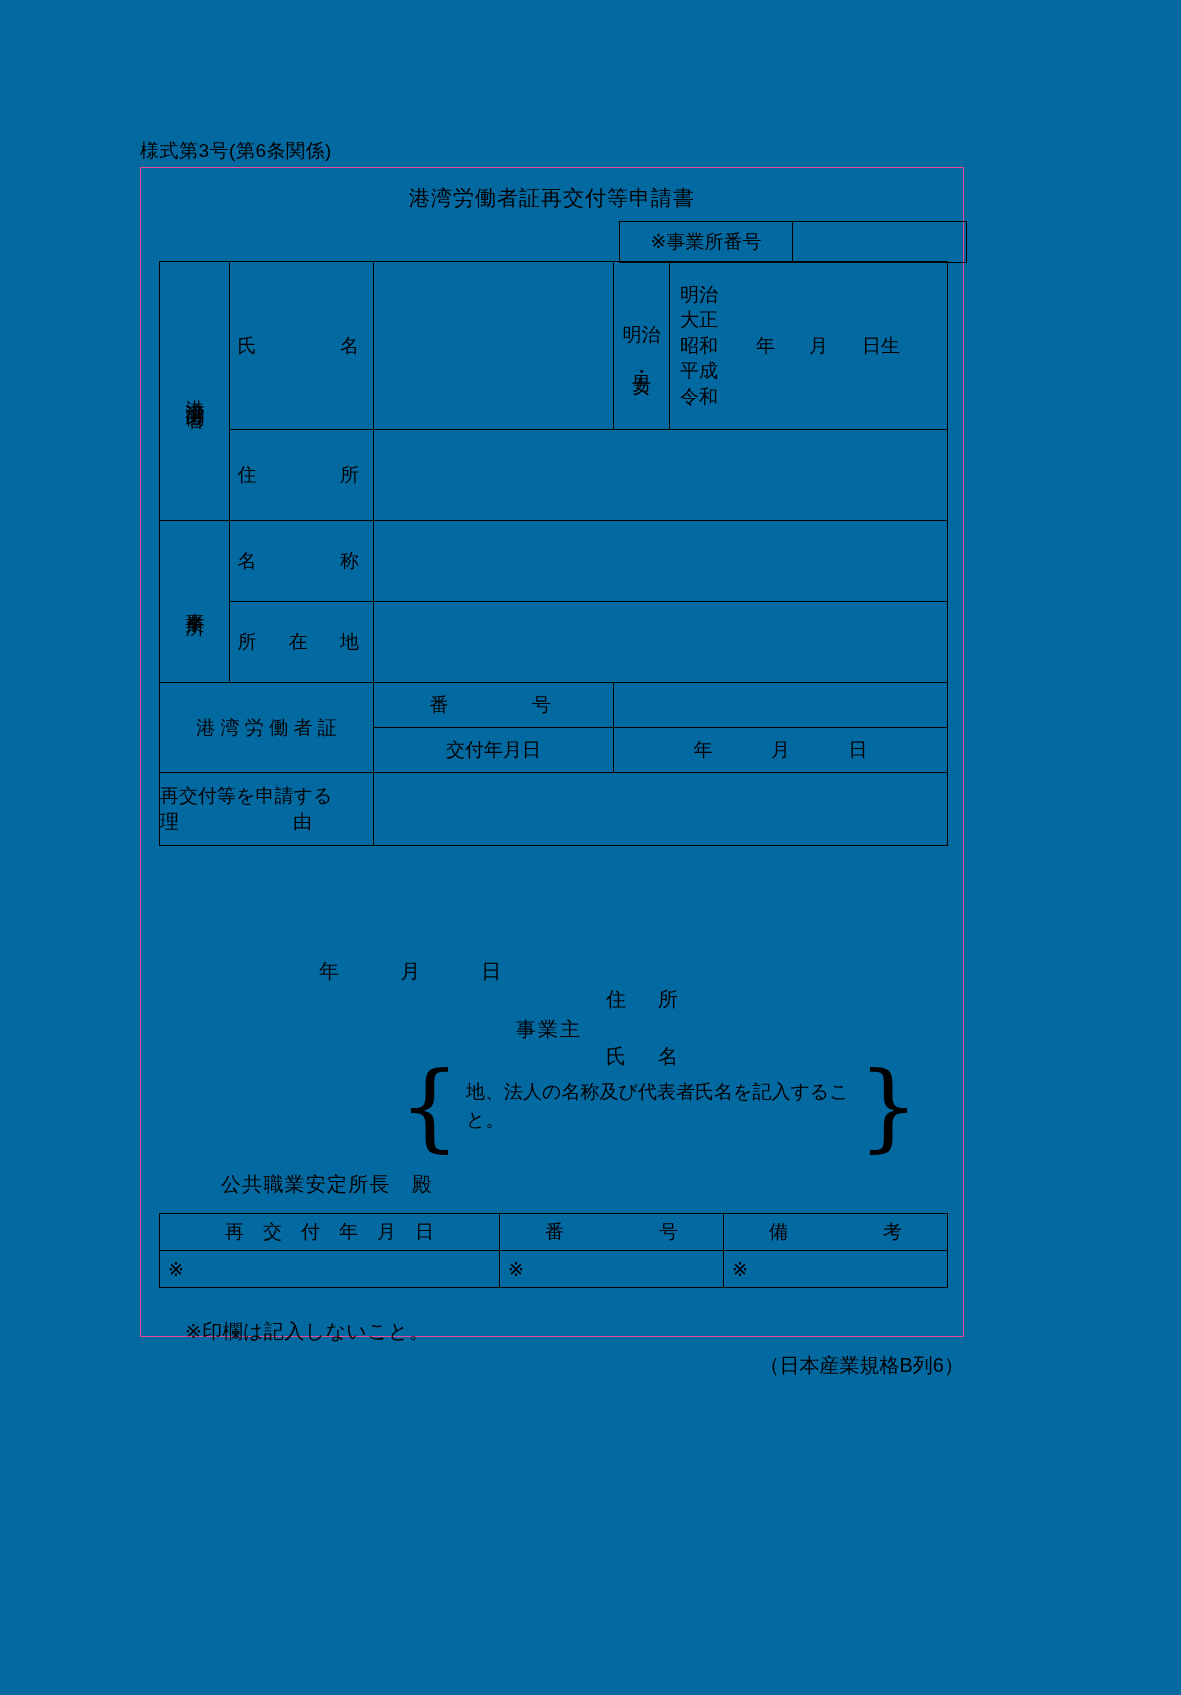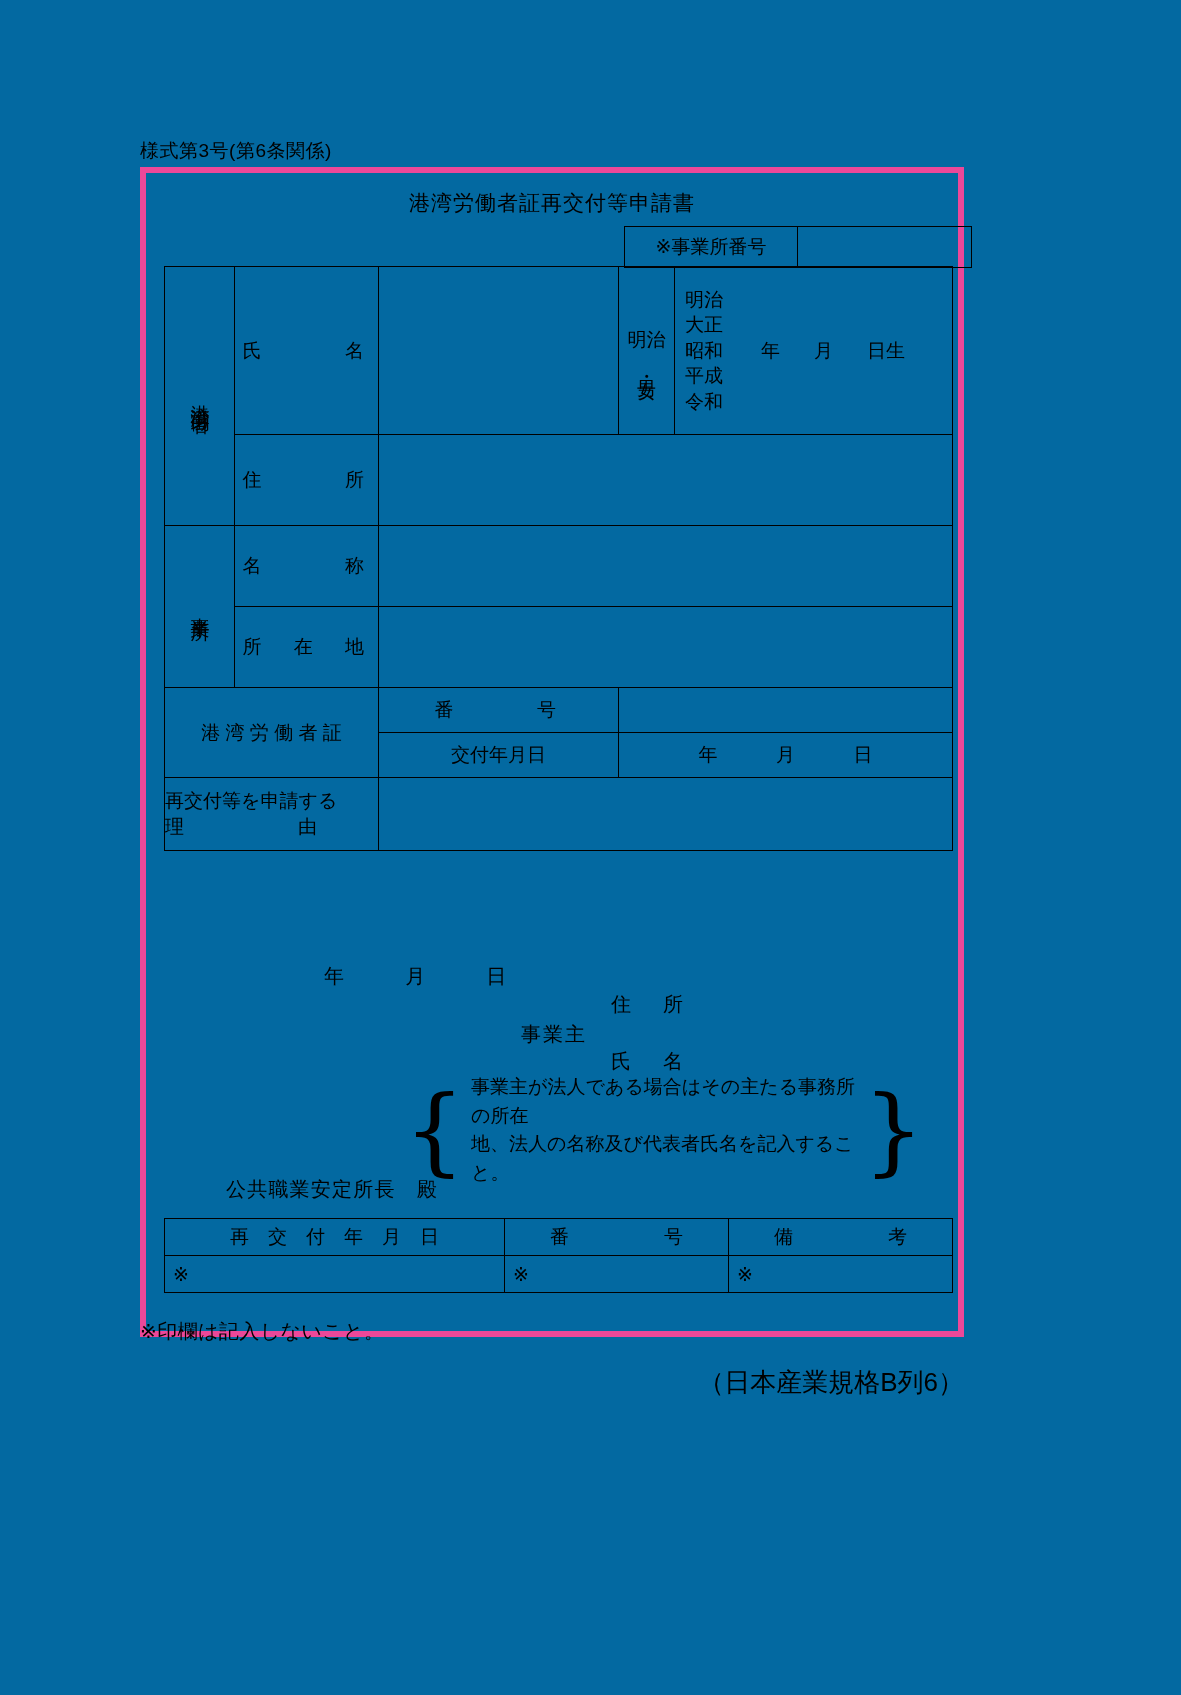--- a/index.html
+++ b/index.html
@@ -24,21 +24,21 @@
     top: 138px;
     font-size: 19px;
     letter-spacing: 0.5px;
   }
   .outer-box {
     position: absolute;
     left: 140px;
     top: 167px;
     width: 824px;
     height: 1170px;
-    border: 6px solid #ec4899;
+    border: 1px solid #ec4899;
     box-sizing: border-box;
   }
   .doc-title {
     position: absolute;
     left: 0;
     top: 16px;
     width: 100%;
     text-align: center;
     font-size: 21px;
     letter-spacing: 1px;
@@ -193,29 +193,29 @@
   .bottom-table td { height: 36px; font-size: 19px; }
   .bottom-table td.hdr { text-align: center; }
   .bottom-table td.mark { text-align: left; padding-left: 8px; }
 
   .footnote {
     position: absolute;
     left: 140px;
     top: 1318px;
     font-size: 20px;
     letter-spacing: 0.02em;
+    padding-left: 45px;
   }
   .jis {
     position: absolute;
     left: 0;
     top: 1352px;
     width: 964px;
     text-align: right;
-    font-size: 26px;
-    margin-top: 13px;
+    font-size: 20px;
   }
   .pad6 { padding-left: 8px; padding-right: 8px; }
 </style>
 </head>
 <body>
 
 <div class="page">
 
   <div class="form-no">様式第3号(第6条関係)</div>
 
@@ -335,21 +335,20 @@
       <span>日</span>
     </div>
 
     <div class="addr-line">住　所</div>
     <div class="owner-label">事業主</div>
     <div class="name-line">氏　名</div>
 
     <div class="note-wrap">
       <span class="brace">{</span>
       <span class="note-text">
-        <span style="display:block">事業主が法人である場合はその主たる事務所の所在</span>
         <span style="display:block">地、法人の名称及び代表者氏名を記入すること。</span>
       </span>
       <span class="brace">}</span>
     </div>
 
     <div class="to-line">公共職業安定所長　殿</div>
 
     <table class="grid bottom-table">
       <colgroup>
         <col style="width:340px">

